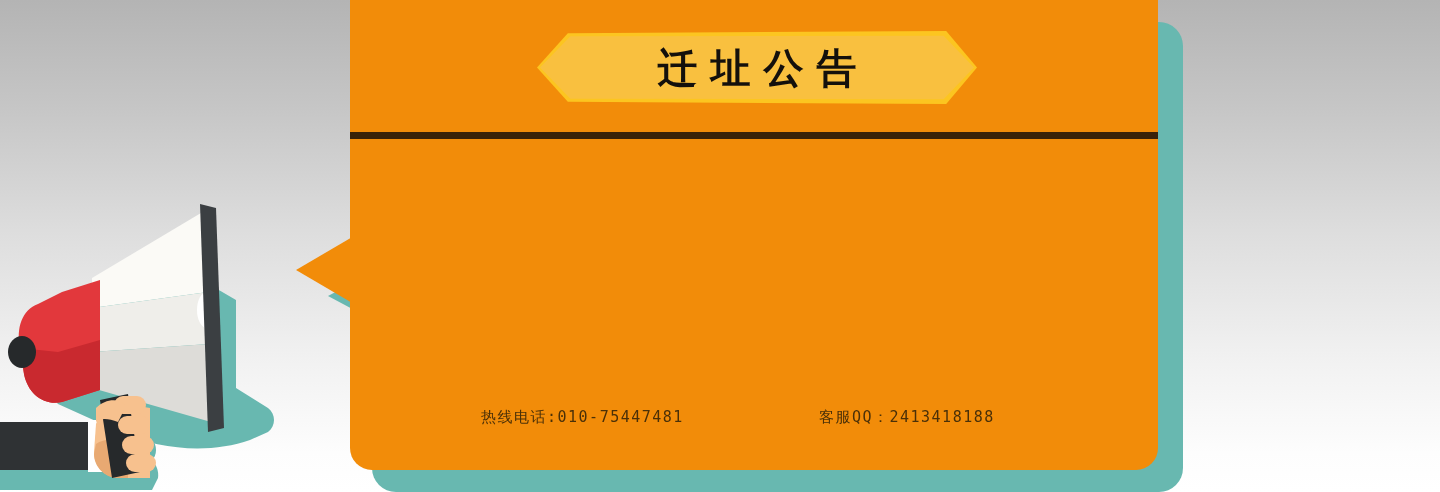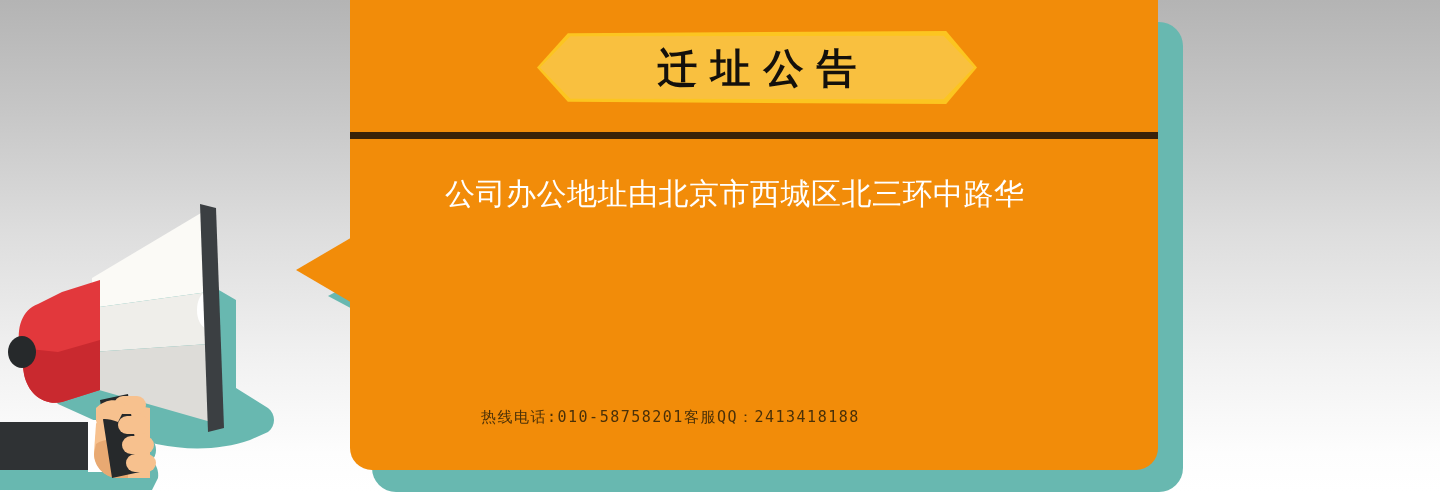--- a/index.html
+++ b/index.html
@@ -108,21 +108,21 @@
     align-items:center;
   }
   .footer span {
     color:#4a3008;
     font-size:15px;
     letter-spacing:1.5px;
     font-family:"DejaVu Sans Mono","Liberation Mono",monospace;
     white-space:nowrap;
   }
   .footer .hotline { margin-left:36px; }
-  .footer .qq { }
+  .footer .qq { margin-left:135px; }
 
   
   .mega { position:absolute; left:0px; top:182px; width:320px; height:310px; }
 </style>
 </head>
 <body>
 
 <div id="stage">
 
   <div class="mega">
@@ -183,21 +183,20 @@
 
   <div class="banner">
     <div class="banner-bright"></div>
     <div class="banner-face"></div>
     <div class="banner-title">迁址公告</div>
   </div>
 
   <div class="divider"></div>
 
   <div class="body-copy">
-    <p>公司办公地址由北京市西城区北三环中路华</p>
   </div>
 
   <div class="footer">
-    <span class="hotline">热线电话:010-58758201</span>
+    <span class="hotline">热线电话:010-75447481</span>
     <span class="qq">客服QQ：2413418188</span>
   </div>
 
 </div>
 
 </body></html>

